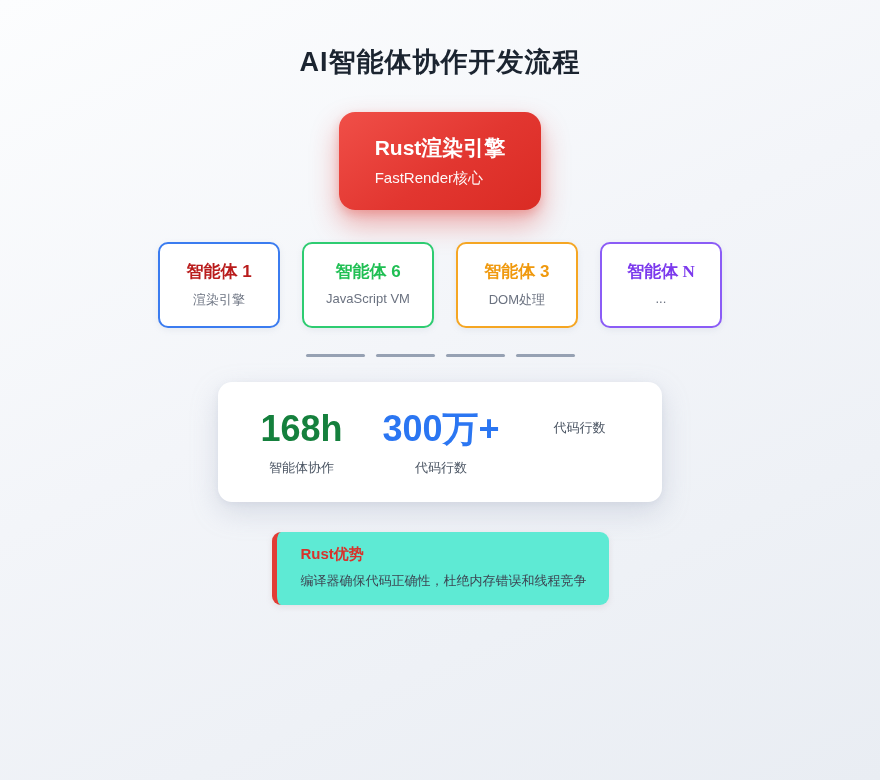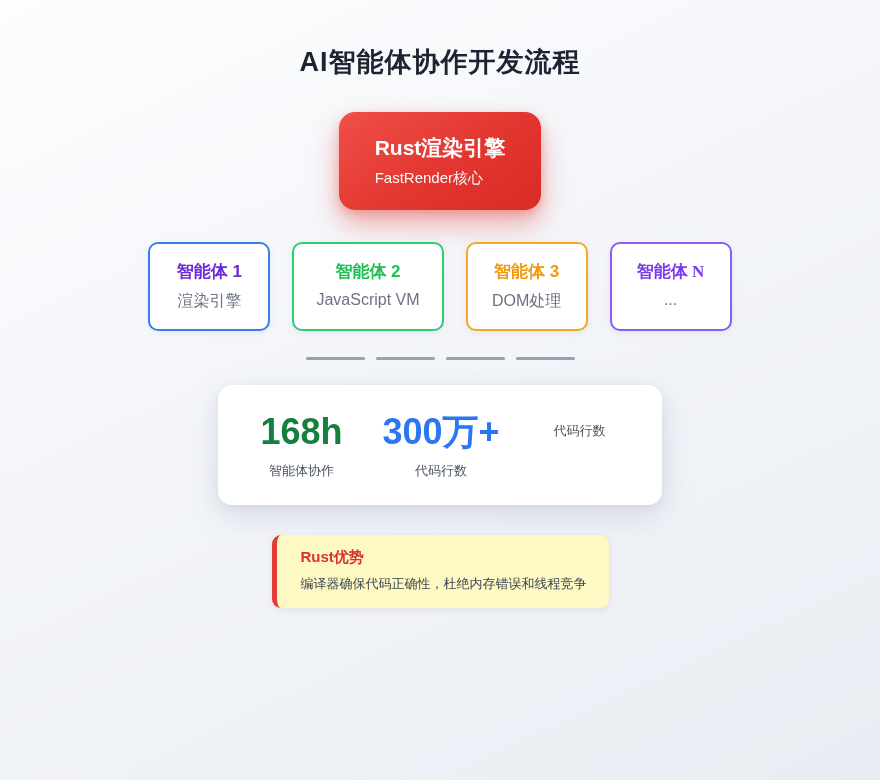--- a/index.html
+++ b/index.html
@@ -49,41 +49,41 @@
   .agent-card {
     background: #ffffff;
     border: 2px solid #ccc;
     border-radius: 10px;
     padding: 17px 22px;
     min-width: 122px;
     text-align: center;
     box-shadow: 0 2px 6px rgba(150, 160, 180, 0.15);
   }
   .agent-title { font-size: 17px; font-weight: 700; line-height: 1.3; white-space: nowrap; }
-  .agent-subtitle { font-size: 16px; color: #6b7280; margin-top: 8px; white-space: nowrap; }
+  .agent-subtitle { font-size: 13px; color: #6b7280; margin-top: 8px; white-space: nowrap; }
 
   .connector-dashes { display: flex; gap: 11px; margin-bottom: 25px; }
   .dash { width: 59px; height: 3px; background: #96a1b3; border-radius: 1.5px; }
 
   .stats-card {
     background: #ffffff;
     border-radius: 14px;
     padding: 27px 42px 25px 42px;
     display: flex;
     gap: 40px;
     justify-content: center;
     box-shadow: 0 10px 28px rgba(145, 155, 180, 0.28), 0 2px 6px rgba(145, 155, 180, 0.12);
     margin-bottom: 30px;
   }
   .stat { text-align: center; min-width: 80px; }
   .stat-value { font-size: 36px; font-weight: 700; line-height: 1.1; white-space: nowrap; }
   .stat-label { font-size: 13px; color: #4b5563; margin-top: 10px; white-space: nowrap; }
 
   .advantage-box {
-    background: #fef9c3;
+    background: #5eead4;
     border-left: 5px solid #e23c35;
     border-radius: 9px;
     padding: 13px 22px 15px 24px;
     box-shadow: 0 2px 6px rgba(180, 140, 145, 0.18);
   }
   .advantage-title { font-size: 15px; font-weight: 700; color: #d8322b; }
   .advantage-desc { font-size: 13px; color: #3d4754; margin-top: 8px; white-space: nowrap; }
 </style>
 </head>
 <body>
@@ -92,25 +92,25 @@
 
   <h1 class="page-title">AI智能体协作开发流程</h1>
 
   <div class="root-node">
     <div class="root-node-title">Rust渲染引擎</div>
     <div class="root-node-subtitle">FastRender核心</div>
   </div>
 
   <div class="agents-row">
     <div class="agent-card" style="border-color: rgb(59, 124, 240);">
-      <div class="agent-title" style="color: #6d28d9;">智能体 1</div>
+      <div class="agent-title" style="color: #b91c1c;">智能体 1</div>
       <div class="agent-subtitle">渲染引擎</div>
     </div>
     <div class="agent-card" style="border-color: rgb(46, 204, 113);">
-      <div class="agent-title" style="color: rgb(31, 191, 83);">智能体 2</div>
+      <div class="agent-title" style="color: rgb(31, 191, 83);">智能体 6</div>
       <div class="agent-subtitle">JavaScript VM</div>
     </div>
     <div class="agent-card" style="border-color: rgb(245, 166, 35); text-align: center;">
       <div class="agent-title" style="color: rgb(240, 153, 13);">智能体 3</div>
       <div class="agent-subtitle">DOM处理</div>
     </div>
     <div class="agent-card" style="border-color: rgb(139, 92, 246);">
       <div class="agent-title" style="color: rgb(124, 58, 237); font-family: Liberation Serif, serif;">智能体 N</div>
       <div class="agent-subtitle">...</div>
     </div>

